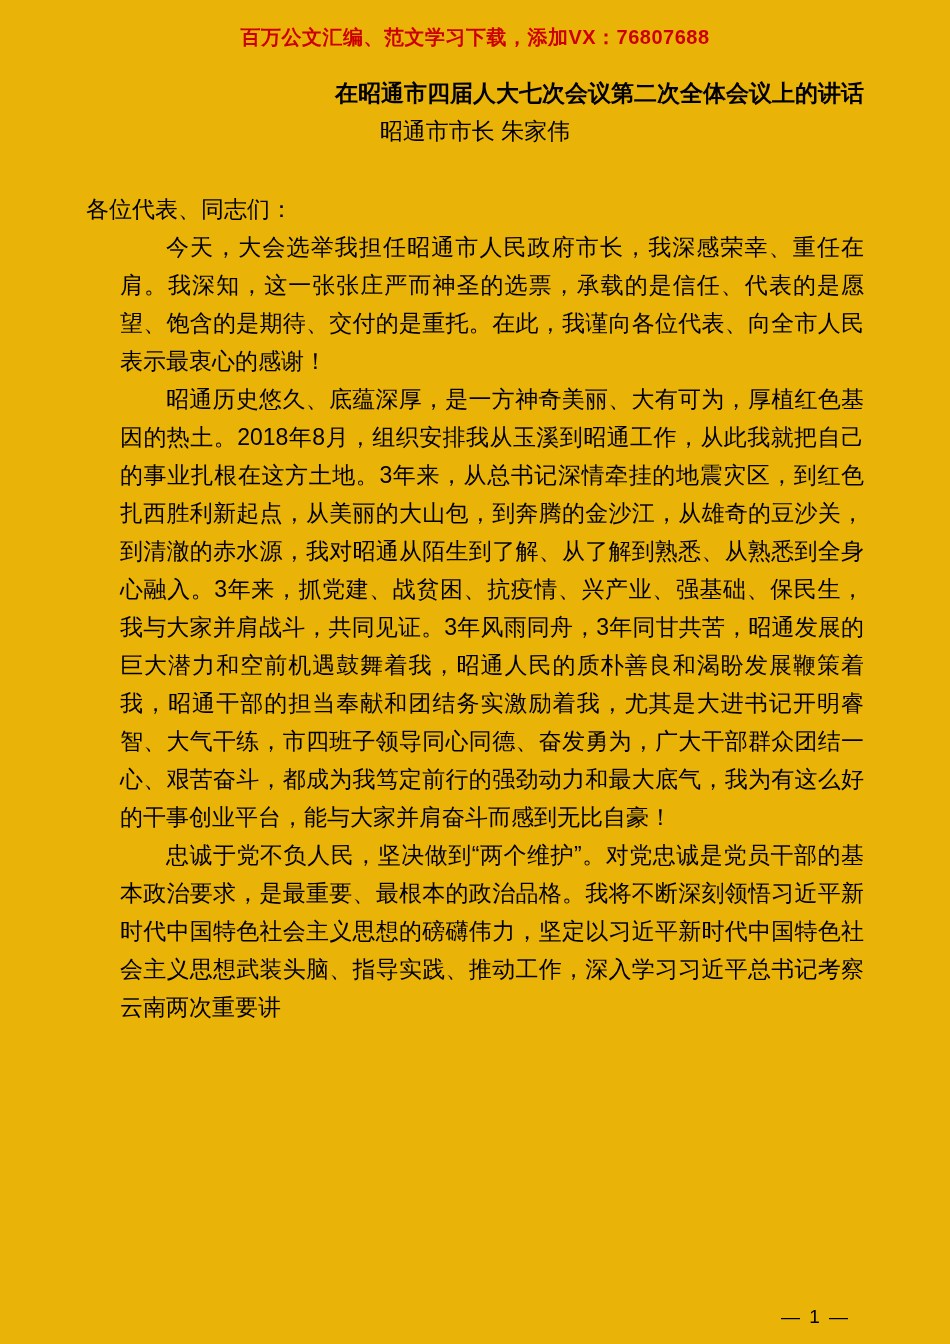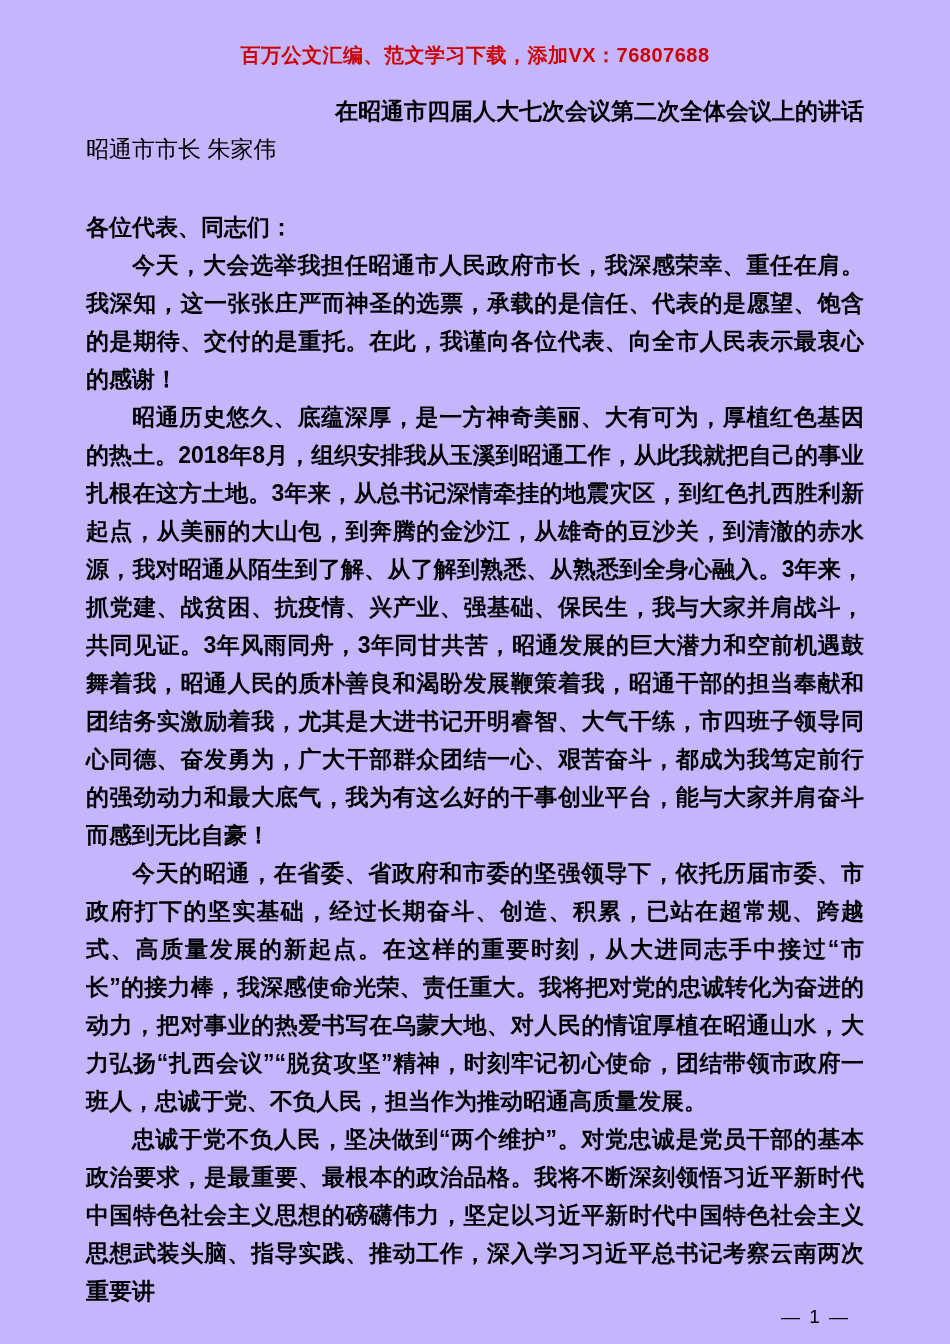--- a/index.html
+++ b/index.html
@@ -6,22 +6,22 @@
     html, body {
       width: 950px;
       background: #ffffff;
       font-family: "Liberation Sans", "DejaVu Sans", sans-serif;
       color: #000000;
     }
     .page {
       position: relative;
       width: 950px;
       height: 1344px;
-      background: #c4b5fd;
-      padding: 36px 86px 0 86px;
+      background: #eab308;
+      padding: 18px 86px 0 86px;
       overflow: hidden;
     }
     .notice {
       color: #cc0000;
       text-align: center;
       font-size: 20px;
       line-height: 38px;
       font-weight: 600;
       letter-spacing: 0.5px;
     }
@@ -29,42 +29,42 @@
       margin-top: 18px;
       font-size: 23px;
       line-height: 38px;
       text-align: right;
       font-weight: 600;
       color: #000000;
     }
     .author {
       font-size: 23px;
       line-height: 38px;
-      text-align: left;
+      text-align: center;
       font-weight: 500;
     }
     .date {
       font-size: 23px;
       line-height: 38px;
       text-align: center;
       font-weight: 500;
     }
     .body {
       margin-top: 40px;
     }
     .body p {
       font-size: 23px;
       line-height: 38px;
       text-align: justify;
       text-justify: inter-ideograph;
-      font-weight: 700;
+      font-weight: 400;
       color: #000000;
     }
     .salutation { text-indent: 0; }
-    .para { text-indent: 2em; }
+    .para { text-indent: 2em; margin-left: 34px; }
     .footer {
       position: absolute;
       right: 100px;
       bottom: 16px;
       font-size: 19px;
       letter-spacing: 2px;
       color: #000000;
     }
   </style>
 </head>
@@ -76,19 +76,18 @@
 
   <h1 class="title">在昭通市四届人大七次会议第二次全体会议上的讲话</h1>
 
   <div class="author">昭通市市长 朱家伟</div>
 
 
   <div class="body">
     <p class="salutation">各位代表、同志们：</p>
     <p class="para">今天，大会选举我担任昭通市人民政府市长，我深感荣幸、重任在肩。我深知，这一张张庄严而神圣的选票，承载的是信任、代表的是愿望、饱含的是期待、交付的是重托。在此，我谨向各位代表、向全市人民表示最衷心的感谢！</p>
     <p class="para">昭通历史悠久、底蕴深厚，是一方神奇美丽、大有可为，厚植红色基因的热土。2018年8月，组织安排我从玉溪到昭通工作，从此我就把自己的事业扎根在这方土地。3年来，从总书记深情牵挂的地震灾区，到红色扎西胜利新起点，从美丽的大山包，到奔腾的金沙江，从雄奇的豆沙关，到清澈的赤水源，我对昭通从陌生到了解、从了解到熟悉、从熟悉到全身心融入。3年来，抓党建、战贫困、抗疫情、兴产业、强基础、保民生，我与大家并肩战斗，共同见证。3年风雨同舟，3年同甘共苦，昭通发展的巨大潜力和空前机遇鼓舞着我，昭通人民的质朴善良和渴盼发展鞭策着我，昭通干部的担当奉献和团结务实激励着我，尤其是大进书记开明睿智、大气干练，市四班子领导同心同德、奋发勇为，广大干部群众团结一心、艰苦奋斗，都成为我笃定前行的强劲动力和最大底气，我为有这么好的干事创业平台，能与大家并肩奋斗而感到无比自豪！</p>
-    <p class="para">今天的昭通，在省委、省政府和市委的坚强领导下，依托历届市委、市政府打下的坚实基础，经过长期奋斗、创造、积累，已站在超常规、跨越式、高质量发展的新起点。在这样的重要时刻，从大进同志手中接过“市长”的接力棒，我深感使命光荣、责任重大。我将把对党的忠诚转化为奋进的动力，把对事业的热爱书写在乌蒙大地、对人民的情谊厚植在昭通山水，大力弘扬“扎西会议”“脱贫攻坚”精神，时刻牢记初心使命，团结带领市政府一班人，忠诚于党、不负人民，担当作为推动昭通高质量发展。</p>
     <p class="para">忠诚于党不负人民，坚决做到“两个维护”。对党忠诚是党员干部的基本政治要求，是最重要、最根本的政治品格。我将不断深刻领悟习近平新时代中国特色社会主义思想的磅礴伟力，坚定以习近平新时代中国特色社会主义思想武装头脑、指导实践、推动工作，深入学习习近平总书记考察云南两次重要讲</p>
   </div>
 
   <div class="footer">— 1 —</div>
 
 </div>
 
 </body></html>

